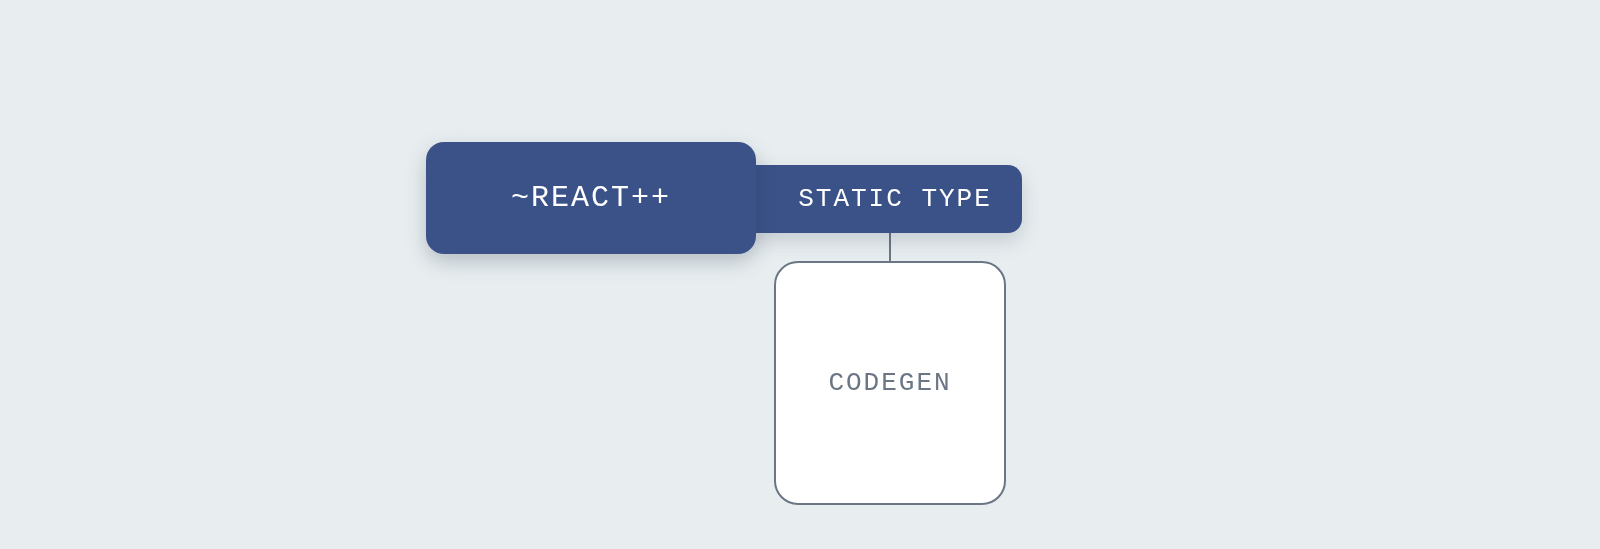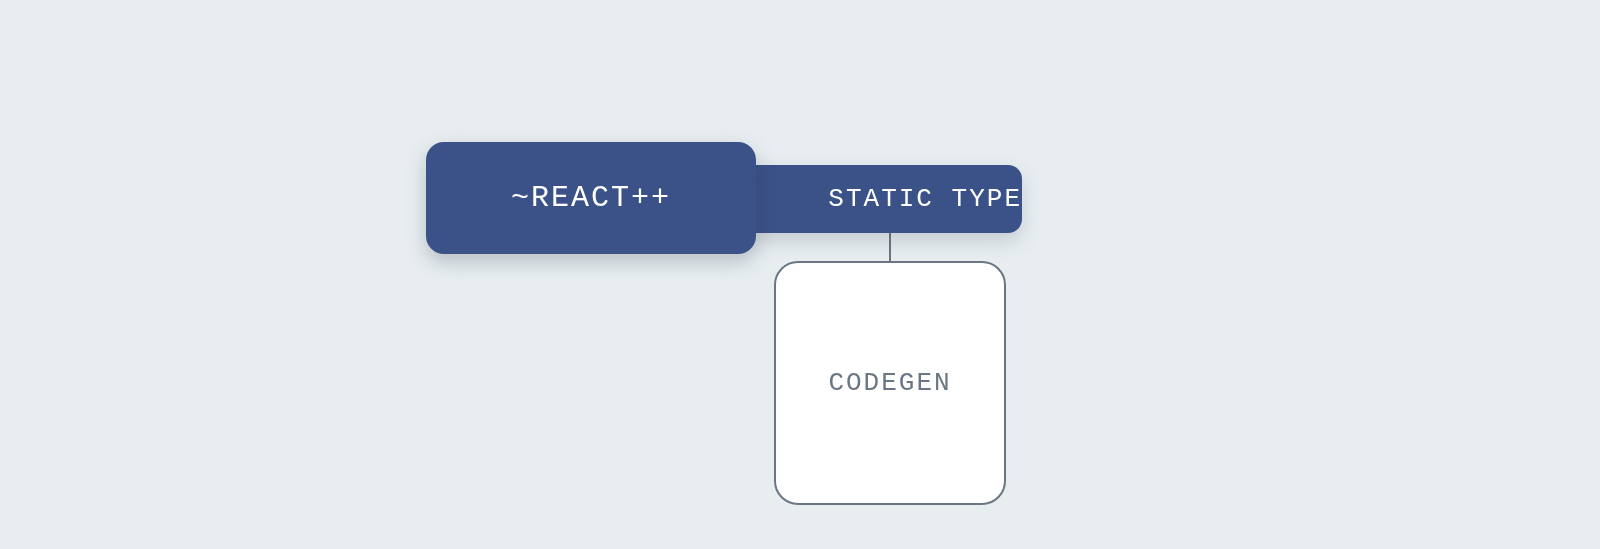--- a/index.html
+++ b/index.html
@@ -44,21 +44,21 @@
     width: 278px;
     height: 68px;
     background: #3b5289;
     color: #ffffff;
     border-top-right-radius: 14px;
     border-bottom-right-radius: 14px;
     border-top-left-radius: 0;
     border-bottom-left-radius: 0;
     font-size: 26px;
     padding-left: 24px;
-    justify-content: flex-end;
+    justify-content: center;
     box-shadow: 0 8px 20px rgba(40,50,70,0.18);
     z-index: 2;
   }
   .node-codegen {
     left: 774px;
     top: 213px;
     width: 232px;
     height: 244px;
     background: #ffffff;
     color: #6b7684;

